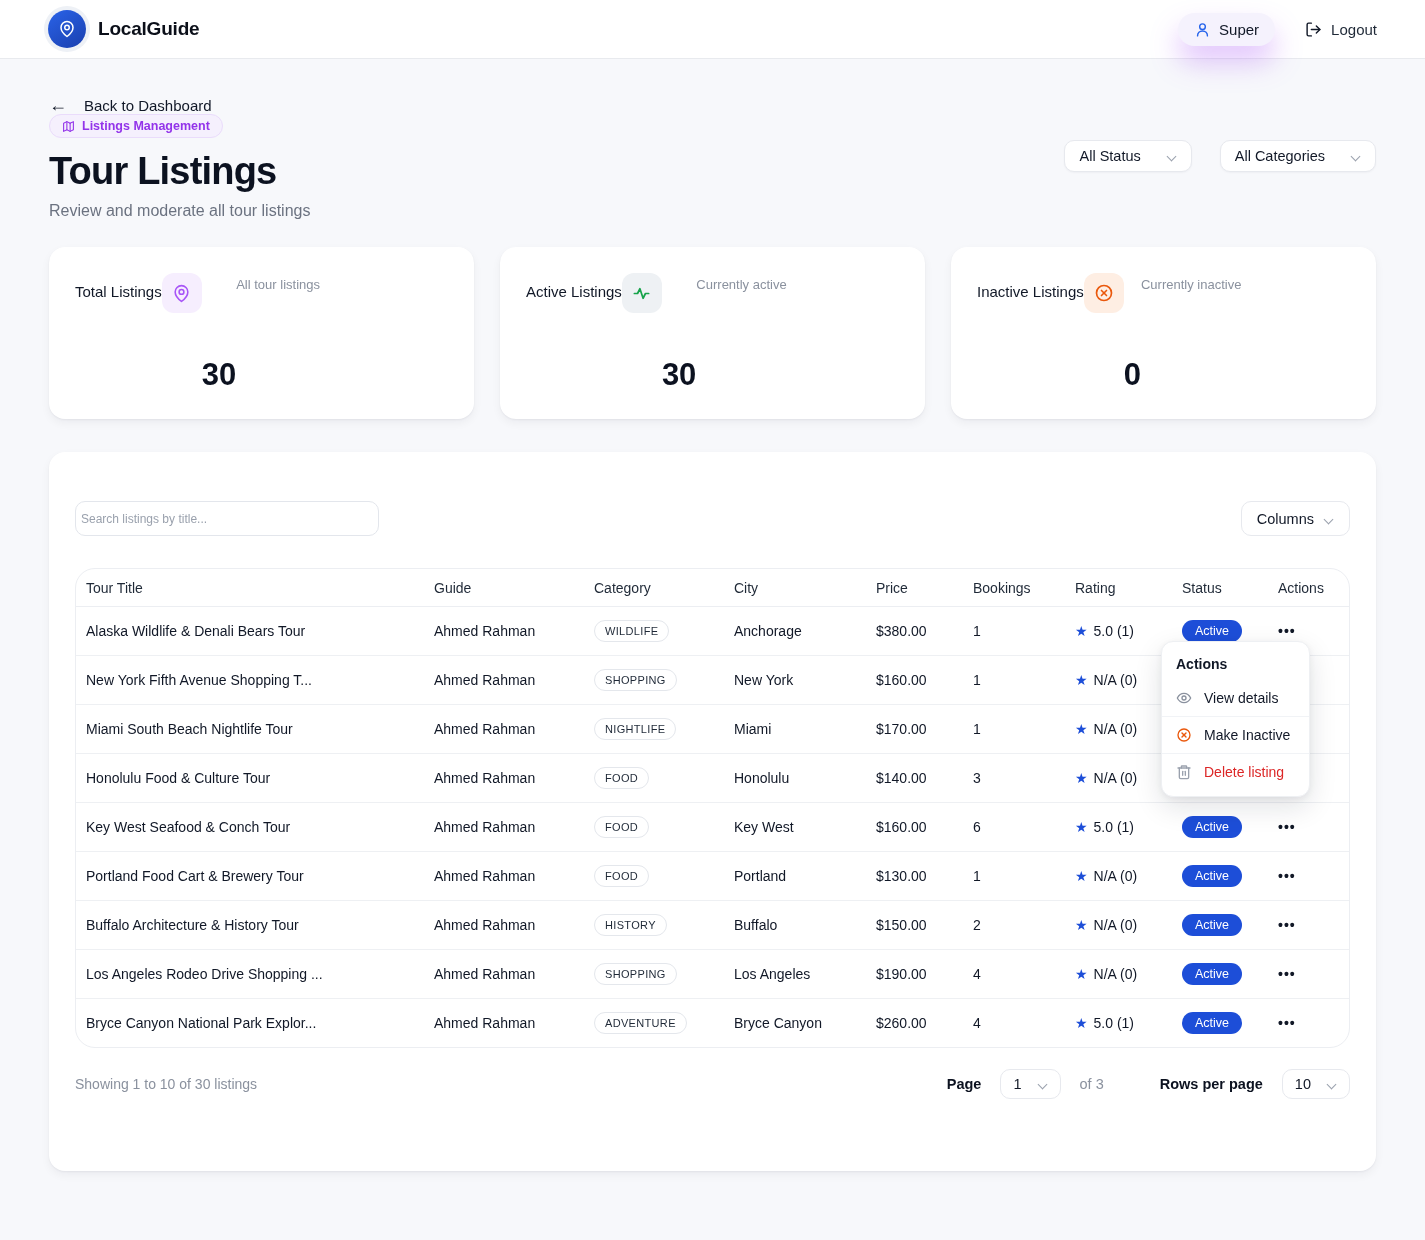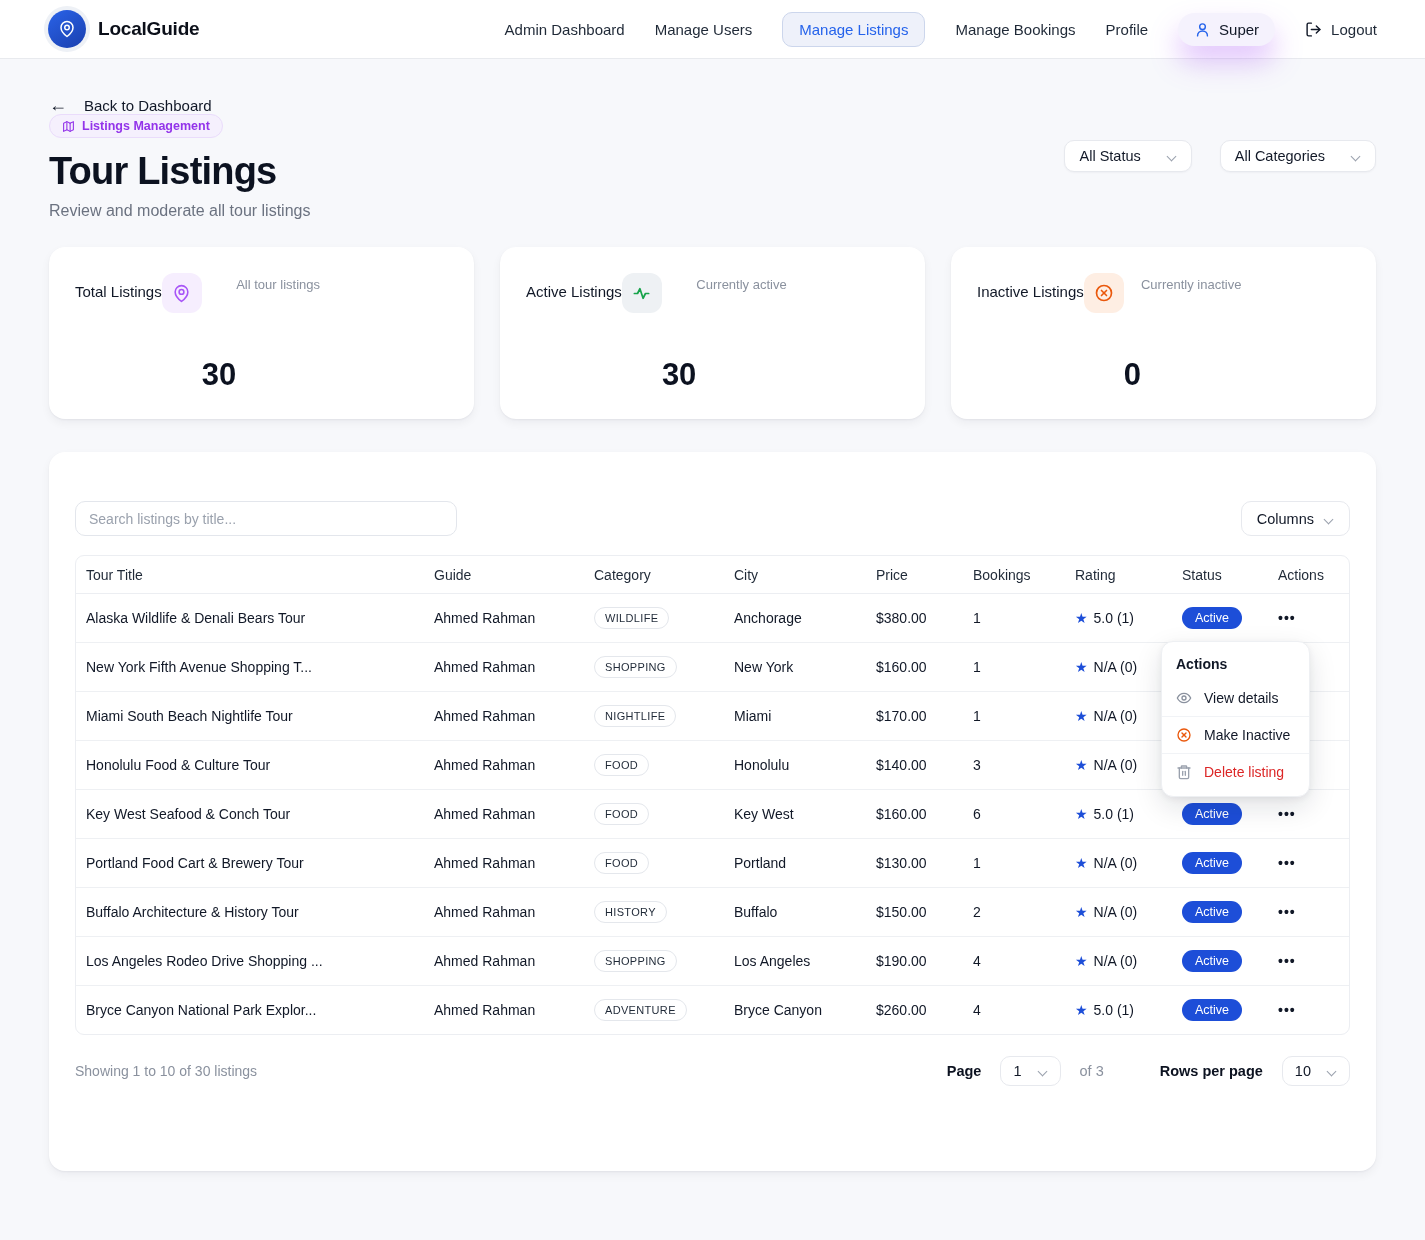--- a/index.html
+++ b/index.html
@@ -78,32 +78,32 @@
   .stat-caption { font-size:13px; color:#8a919e; margin-top:4px; }
 
   
   .table-card {
     background:#fff; border-radius:16px; margin-top:33px; padding:49px 26px 20px 26px;
     box-shadow:0 1px 2px rgba(16,24,40,.05), 0 4px 10px rgba(16,24,40,.05);
     position:relative; height:719px;
   }
   .table-toolbar { display:flex; justify-content:space-between; align-items:center; }
   .search-input {
-    width:382px; height:35px; border:1px solid #e3e6ec; border-radius:10px;
-    padding:0 13px; font-size:14px; color:#111827; outline:none; background:#fff;
+    width:304px; height:35px; border:1px solid #e3e6ec; border-radius:10px;
+    padding:0 5px; font-size:12px; color:#111827; outline:none; background:#fff;
     font-family:"Liberation Sans", sans-serif;
   }
   .search-input::placeholder { color:#9aa1ad; }
   .columns-btn {
     display:flex; align-items:center; gap:10px; height:35px; padding:0 15px;
     border:1px solid #e7e9ee; border-radius:10px; background:#fff; font-size:14.5px;
     color:#111827; cursor:pointer;
   }
 
-  .table-wrap { margin-top:19px; border:1px solid #eceef2; border-radius:9px; overflow:hidden; }
+  .table-wrap { margin-top:32px; border:1px solid #eceef2; border-radius:20px; overflow:hidden; }
   table { width:100%; border-collapse:collapse; table-layout:fixed; }
   thead th {
     text-align:left; font-size:14px; font-weight:500; color:#1f2937;
     padding:10px 10px 9px 10px; border-bottom:1px solid #eceef2; height:37px;
   }
   th:first-child, td:first-child { padding-left:10px; }
   tbody td {
     font-size:14px; color:#111827; padding:0 10px; height:49px;
     border-bottom:1px solid #eef0f3; white-space:nowrap; overflow:hidden;
   }
@@ -158,27 +158,20 @@
   <div class="brand">
     <div class="brand-logo">
       <svg width="18" height="18" viewBox="0 0 24 24" fill="none" stroke="#ffffff" stroke-width="2" stroke-linecap="round" stroke-linejoin="round">
           <path d="M20 10c0 6-8 12-8 12s-8-6-8-12a8 8 0 0 1 16 0Z"></path>
           <circle cx="12" cy="10" r="3"></circle>
         </svg>
     </div>
     <div class="brand-name">LocalGuide</div>
   </div>
   <nav class="nav-items">
-    <span id="nav-links" style="display:flex;align-items:center;gap:30px;">
-        <span class="nav-link">Admin Dashboard</span>
-        <span class="nav-link">Manage Users</span>
-        <span class="nav-link active">Manage Listings</span>
-        <span class="nav-link">Manage Bookings</span>
-        <span class="nav-link">Profile</span>
-      </span>
     <span class="nav-user">
       <span>
         <svg width="17" height="17" viewBox="0 0 24 24" fill="none" stroke="#2563eb" stroke-width="2" stroke-linecap="round" stroke-linejoin="round">
             <circle cx="12" cy="8" r="4"></circle>
             <path d="M5 21c0-3.9 3.1-7 7-7s7 3.1 7 7"></path>
           </svg>
       </span>
       <span>Super</span>
     </span>
     <span class="nav-logout">

